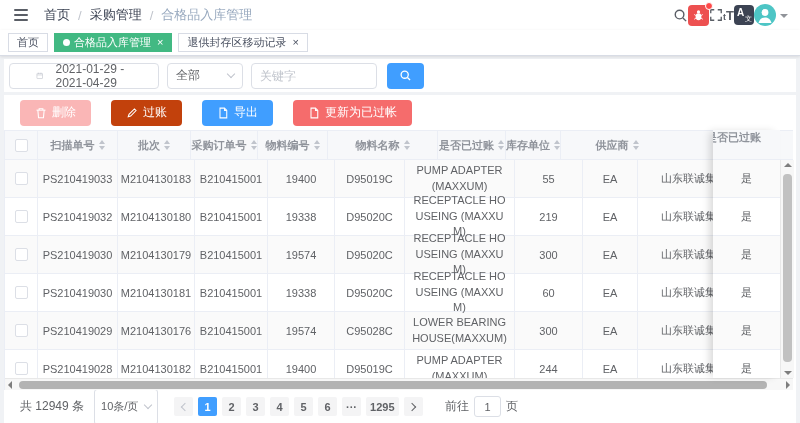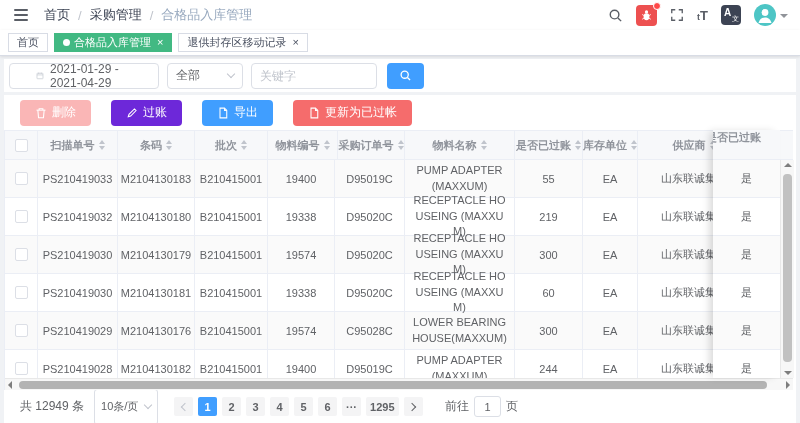--- a/index.html
+++ b/index.html
@@ -7,21 +7,21 @@
     font-family:"Liberation Sans","DejaVu Sans",sans-serif; }
 
   
   .navbar { height:30px; background:#fff; display:flex; align-items:center; padding:0 12px; }
   .hamburger { display:flex; flex-direction:column; gap:3px; cursor:pointer; padding:2px; }
   .hamburger i { display:block; width:14px; height:2px; background:#5a5e66; border-radius:1px; }
   .breadcrumb { display:flex; align-items:center; font-size:13px; margin-left:14px; color:#303133; }
   .crumb { color:#3c4353; }
   .crumb-sep { color:#c0c4cc; margin:0 8px; }
   .crumb.last { color:#97a8be; }
-  .nav-right { margin-left:auto; display:flex; align-items:center; gap:13px; }
+  .nav-right { margin-left:auto; display:flex; align-items:center; }
   .nav-icon { display:flex; align-items:center; justify-content:center; cursor:pointer; }
   .bug-btn { position:relative; width:21px; height:21px; background:#ed5050; border-radius:4px;
     display:flex; align-items:center; justify-content:center; cursor:pointer; }
   .badge-dot { position:absolute; top:-3px; right:-4px; width:8px; height:8px; border-radius:50%;
     background:#ff4949; border:1px solid #fff; }
   .tT { font-size:13px; font-weight:700; color:#5a5e66; cursor:pointer; }
   .tT small { font-size:9px; }
   .lang { width:20px; height:20px; background:#3c4353; border-radius:4px; position:relative; cursor:pointer; }
   .lang .la { position:absolute; left:3px; top:2px; color:#fff; font-size:10px; font-weight:700; }
   .lang .lw { position:absolute; right:2px; bottom:1px; color:#fff; font-size:7px; }
@@ -36,35 +36,35 @@
   .tag.active { background:#42b983; border-color:#42b983; color:#fff; }
   .tag .dot { width:7px; height:7px; border-radius:50%; background:#fff; display:inline-block; }
   .tclose { font-size:11px; line-height:1; margin-left:2px; cursor:pointer; }
 
   
   .content { padding:3px 4px 0; }
   .filter-card { background:#fff; height:33px; display:flex; align-items:center; gap:8px;
     padding:0 5px; margin-bottom:3px; }
   .inp { height:26px; border:1px solid #dcdfe6; border-radius:4px; background:#fff;
     display:flex; align-items:center; font-size:12px; color:#606266; }
-  .date-inp { width:150px; padding:0 26px; gap:6px; cursor:pointer; }
+  .date-inp { width:150px; padding:0 26px; gap:12px; cursor:pointer; }
   .sel { width:76px; padding:0 8px; justify-content:space-between; cursor:pointer; }
   .chev { width:6px; height:6px; border-right:1.4px solid #c0c4cc; border-bottom:1.4px solid #c0c4cc;
     transform:rotate(45deg); margin-top:-3px; }
   .kw { width:126px; padding:0 8px; outline:none; }
   .kw::placeholder { color:#c0c4cc; }
   .search-btn { width:37px; height:26px; background:#409eff; border:none; border-radius:4px;
     display:flex; align-items:center; justify-content:center; cursor:pointer; margin-left:2px; }
 
   .main-card { background:#fff; height:328px; }
   .btn-row { height:35px; display:flex; align-items:center; gap:20px; padding:0 16px; }
   .btn { height:26px; border:none; border-radius:4px; color:#fff; font-size:12px;
     display:inline-flex; align-items:center; gap:5px; padding:0 15px; cursor:pointer; white-space:nowrap; }
   .btn-delete { background:#fab6b6; }
-  .btn-post { background:#6d28d9;text-align:right; }
+  .btn-post { background:#c2410c;text-align:right; }
   .btn-export { background:#409eff; }
   .btn-update { background:#f56c6c; }
 
   
   .table-area { position:relative; width:789px; border-left:1px solid #ebeef5; }
   .thead { display:flex; height:30px; background:#f7f8fa; border-top:1px solid #ebeef5;
     border-bottom:1px solid #ebeef5; }
   .hcell { display:flex; align-items:center; justify-content:center; height:100%;
     border-right:1px solid #ebeef5; font-size:11px; font-weight:700; color:#8f939b;
     white-space:nowrap; cursor:pointer; }
@@ -263,43 +263,36 @@
         <div class="hcell c0">
             <span class="checkbox"></span>
           </div>
         <div class="hcell c1">
             <span>扫描单号</span>
             <span class="sort">
               <i class="su"></i>
               <i class="sd"></i>
             </span>
           </div>
-        <div class="hcell c2">
-            <span>条码</span>
-            <span class="sort">
-              <i class="su"></i>
-              <i class="sd"></i>
-            </span>
-          </div>
         <div class="hcell c3">
             <span>批次</span>
             <span class="sort">
               <i class="su"></i>
               <i class="sd"></i>
             </span>
           </div>
+        <div class="hcell c4">
+            <span>采购订单号</span>
+            <span class="sort">
+              <i class="su"></i>
+              <i class="sd"></i>
+            </span>
+          </div>
         <div class="hcell c5">
             <span>物料编号</span>
-            <span class="sort">
-              <i class="su"></i>
-              <i class="sd"></i>
-            </span>
-          </div>
-        <div class="hcell c4">
-            <span>采购订单号</span>
             <span class="sort">
               <i class="su"></i>
               <i class="sd"></i>
             </span>
           </div>
         <div class="hcell c6">
             <span>物料名称</span>
             <span class="sort">
               <i class="su"></i>
               <i class="sd"></i>

